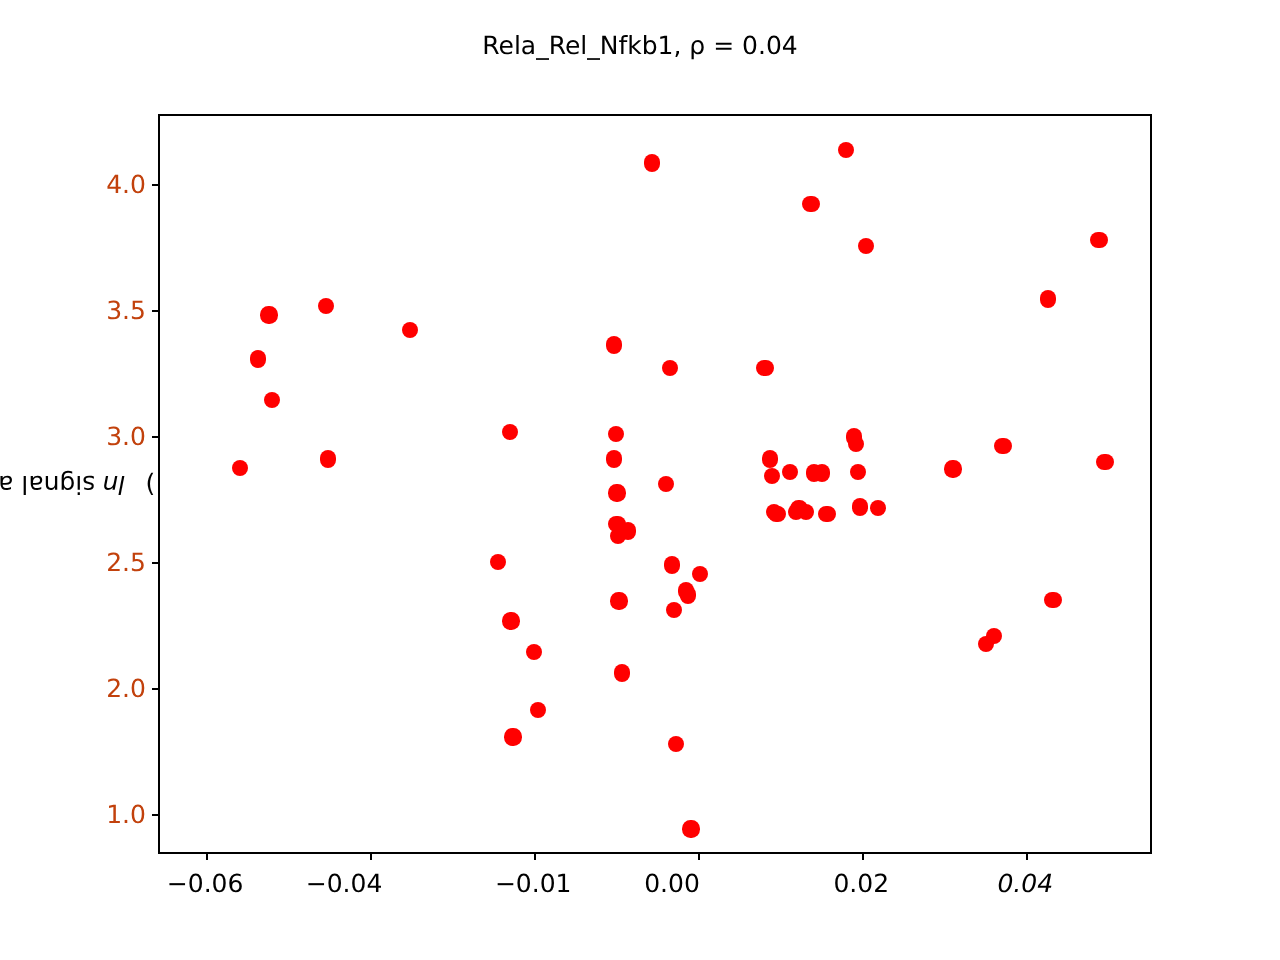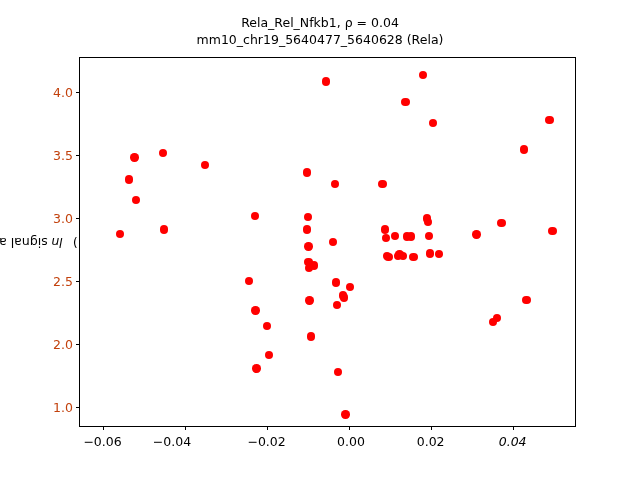--- a/index.html
+++ b/index.html
@@ -123,21 +123,20 @@
     white-space: nowrap;
   }
 </style>
 </head>
 <body>
 
 <div id="figure">
 
   <div id="title-block">
     <span class="title-line">Rela_Rel_Nfkb1, ρ = 0.04</span>
-    <span class="title-line">mm10_chr19_5640477_5640628 (Rela)</span>
   </div>
 
   <div id="ylabel">
     <span>
         <span>signal at CRE (</span>
         <span class="ital">ln</span>
         <span>)</span>
       </span>
   </div>
 
@@ -217,23 +216,23 @@
         <div class="ytick-label" style="top: 97.04px;">3.5</div>
         <div class="ytick-mark" style="top: 34.03px;"></div>
         <div class="ytick-label" style="top: 34.03px;">4.0</div>
       </div>
     <div id="xtick-layer">
         <div class="xtick-mark" style="left: 22.56px;"></div>
         <div class="xtick-label" style="left: 22.56px;">−0.06</div>
         <div class="xtick-mark" style="left: 104.58px;"></div>
         <div class="xtick-label" style="left: 92px;">−0.04</div>
         <div class="xtick-mark" style="left: 186.6px;"></div>
-        <div class="xtick-label" style="left: 186.6px;">−0.02</div>
+        <div class="xtick-label" style="left: 186.6px;">−0.01</div>
         <div class="xtick-mark" style="left: 268.62px;"></div>
-        <div class="xtick-label" style="left: 271px;">0.00</div>
+        <div class="xtick-label" style="left: 256px;">0.00</div>
         <div class="xtick-mark" style="left: 350.64px;"></div>
         <div class="xtick-label" style="left: 350.64px;">0.02</div>
         <div class="xtick-mark" style="left: 432.66px;"></div>
         <div class="xtick-label" style="left: 432.66px; font-style: italic;">0.04</div>
       </div>
   </div>
 
 
 </div>
 

